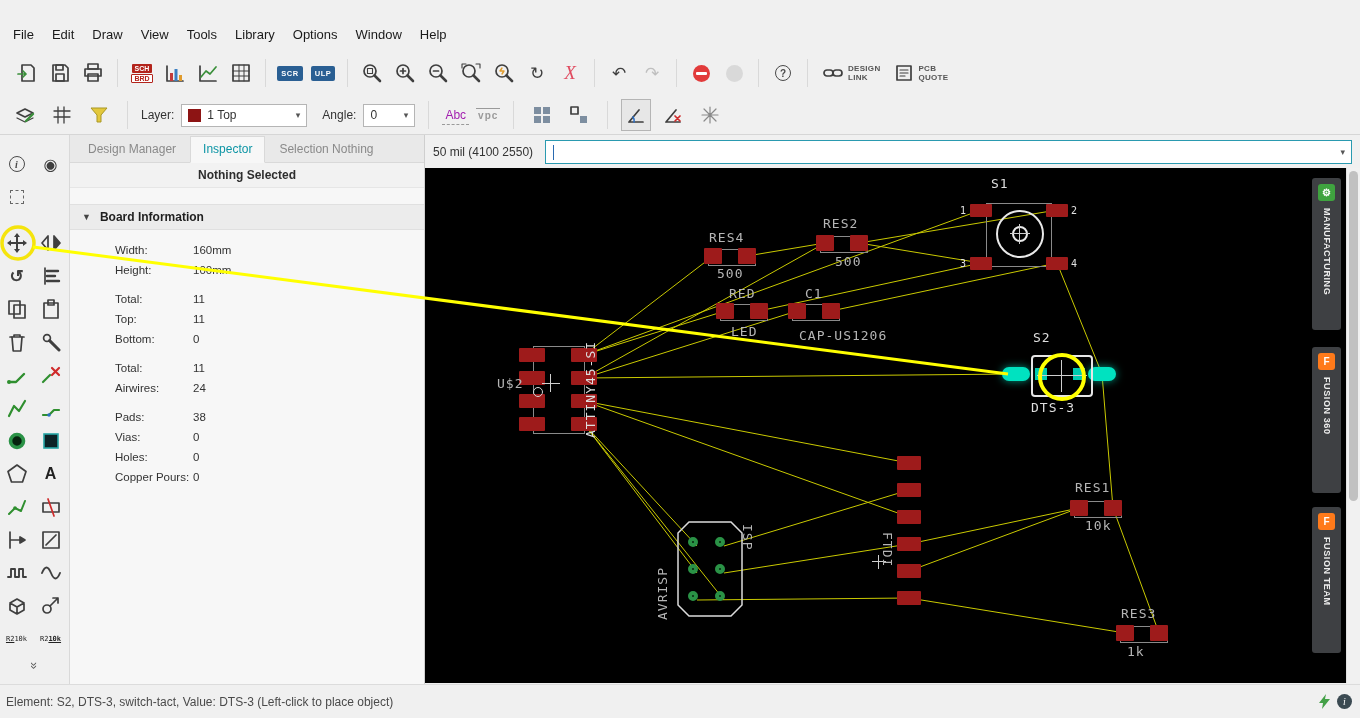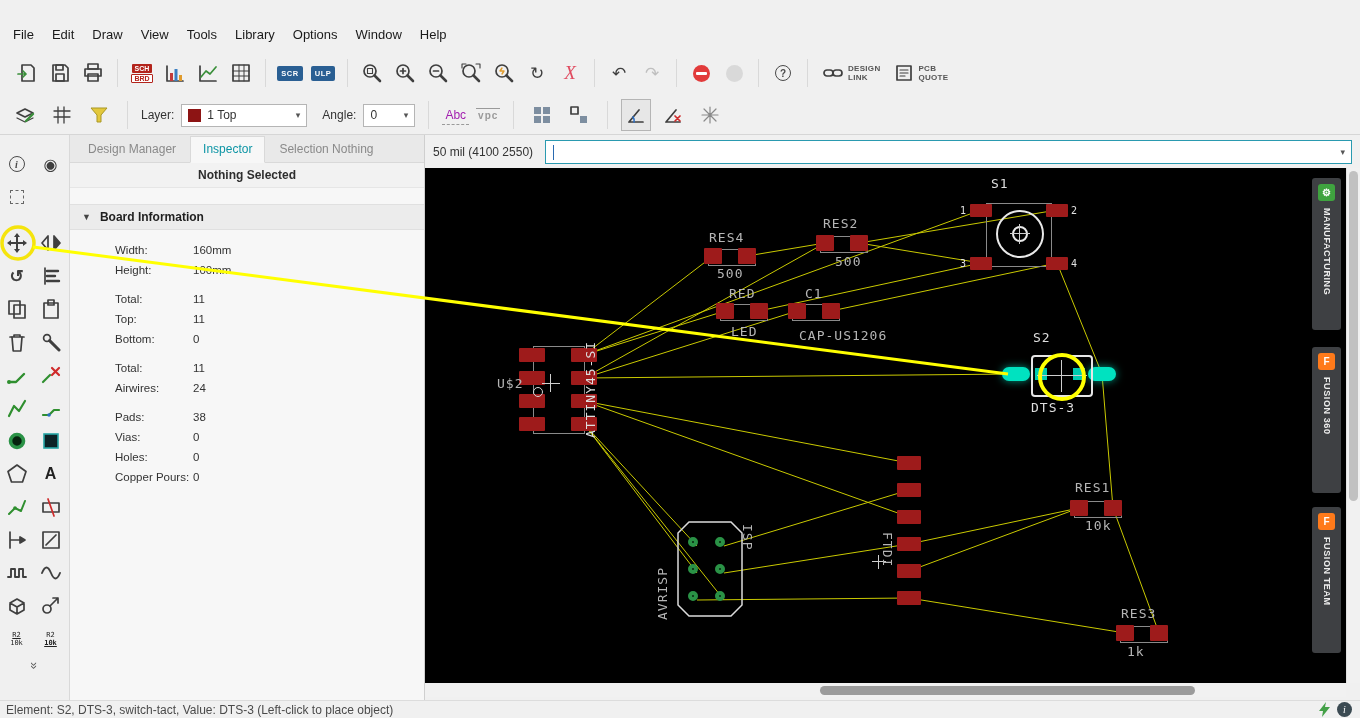--- a/index.html
+++ b/index.html
@@ -38,21 +38,21 @@
 .caret{font-size:9px;color:#555}
 .swatch{width:13px;height:13px;background:#8d1414;flex:0 0 auto}
 .abc{color:#a21caf;border-bottom:1px dashed #9a9a9a;font-size:12px;padding:2px 3px}
 .vpc{color:#9a9a9a;border-top:1px solid #9a9a9a;font-size:10px;font-weight:bold;letter-spacing:1px;padding:1px 2px}
 .anglebox{border:1px solid #b5b5b5;background:#e7e7e7;padding:2px}
 
 .lefttools{position:absolute;top:135px;left:0;width:70px;height:565px;background:#f0f0f0;border-right:1px solid #d9d9d9;display:grid;grid-template-columns:34px 34px;justify-content:center;align-content:start;padding-top:14px;row-gap:3px}
 .lt{width:32px;height:30px;display:flex;align-items:center;justify-content:center}
 .ltgap{grid-column:1/3;height:10px}
 .dashsq{width:14px;height:14px;border:1px dashed #666}
-.nmicon{display:flex;flex-direction:column;align-items:center;font-size:7px;line-height:8px;color:#222;font-family:"DejaVu Sans Mono",monospace}
+.nmicon{display:flex;flex-direction:row;align-items:center;font-size:7px;line-height:8px;color:#222;font-family:"DejaVu Sans Mono",monospace}
 .chev{grid-column:1/3;text-align:center;color:#555;font-size:13px}
 .chev span{display:inline-block;transform:rotate(90deg);letter-spacing:-2px}
 
 .inspector{position:absolute;top:135px;left:70px;width:355px;height:565px;background:#f7f7f7;border-right:1px solid #cfcfcf}
 .ptabs{display:flex;height:28px;background:#e9e9e9;border-bottom:1px solid #d9d9d9;align-items:flex-end;padding:3px 0 0 6px;gap:2px}
 .ptab{padding:5px 12px 6px;font-size:12px;color:#8a8a8a}
 .ptab.active{background:#f7f7f7;color:#0d95a5;border:1px solid #d9d9d9;border-bottom:1px solid #f7f7f7;margin-bottom:-1px}
 .nothing{height:25px;display:flex;align-items:center;justify-content:center;font-weight:bold;font-size:12px;color:#2e2e2e;background:#f2f2f2;border-bottom:1px solid #e6e6e6}
 .spacer16{height:16px}
 .sechdr{display:flex;align-items:center;gap:9px;height:26px;padding-left:12px;background:#ececec;font-weight:bold;font-size:12px;color:#1f1f1f;border-top:1px solid #e0e0e0;border-bottom:1px solid #e0e0e0}
@@ -86,21 +86,21 @@
 .outline{position:absolute;border:1px solid #8a8a8a}
 .outline-w{position:absolute;border:2px solid #e6e6e6}
 .ln{position:absolute;background:#cfcfcf}
 .pnum{position:absolute;font-family:"DejaVu Sans Mono",monospace;font-size:10px;color:#e0e0e0}
 .wires{position:absolute;left:0;top:0}
 
 .rtab{position:absolute;left:1312px;width:29px;background:#3e4043;border-radius:3px;box-shadow:0 1px 4px rgba(0,0,0,.45);display:flex;flex-direction:column;align-items:center;padding-top:6px;z-index:30}
 .rticon{width:17px;height:17px;border-radius:3px;margin-bottom:7px;display:flex;align-items:center;justify-content:center;font-size:10px;font-weight:bold;color:#fff}
 .rtlabel{writing-mode:vertical-lr;font-size:9px;font-weight:bold;letter-spacing:.6px;color:#ececec}
 
-.statusbar{position:absolute;left:0;right:0;bottom:0;height:18px;background:#f0f0f0;border-top:1px solid #dcdcdc;display:flex;align-items:center;font-size:12px;color:#4a4a4a;padding:0 6px}
+.statusbar{position:absolute;left:0;right:0;bottom:0;height:34px;background:#f0f0f0;border-top:1px solid #dcdcdc;display:flex;align-items:center;font-size:12px;color:#4a4a4a;padding:0 6px}
 .statright{margin-left:auto;display:flex;align-items:center;gap:7px;padding-right:2px}
 .infocirc{width:15px;height:15px;border-radius:50%;background:#3b4a52;color:#fff;font-size:10px;display:flex;align-items:center;justify-content:center;font-family:"Liberation Serif",serif;font-style:italic}
 #overlay{position:absolute;inset:0;pointer-events:none;z-index:60}
 </style>
 </head>
 <body>
 
 <div id="app">
 
 

